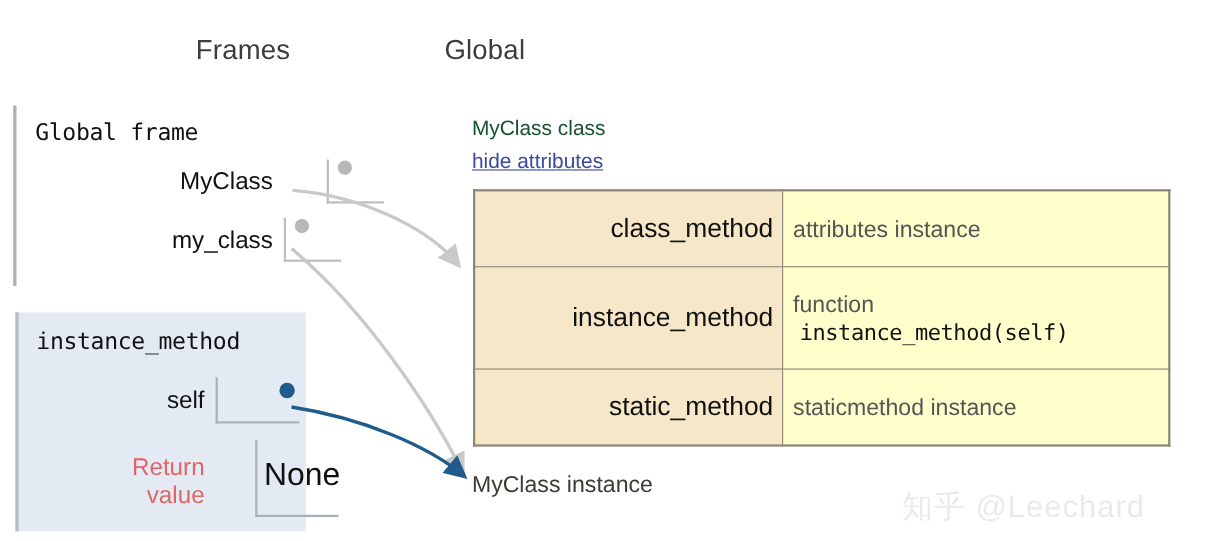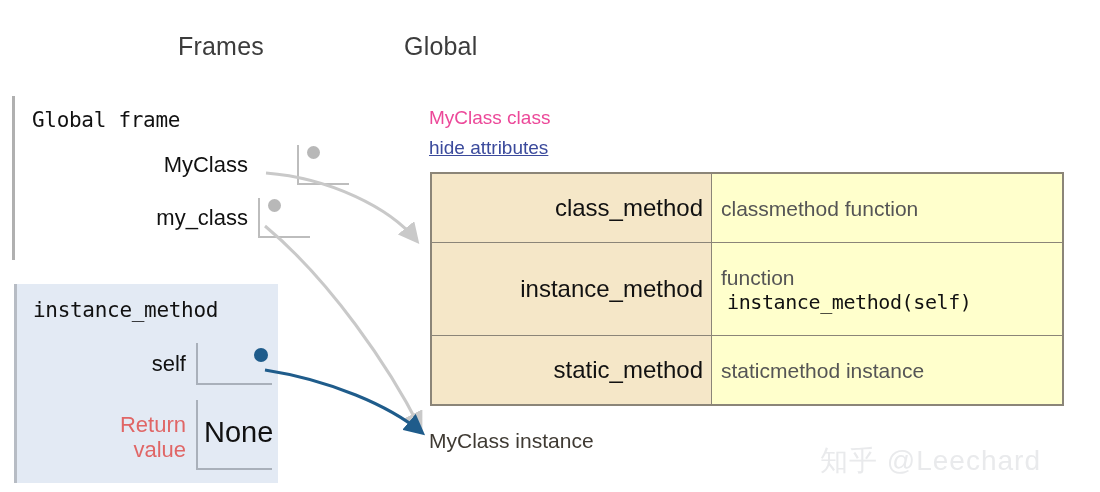--- a/index.html
+++ b/index.html
@@ -148,42 +148,42 @@
   .if-slot .value-text {
     font-family: "Liberation Sans", sans-serif;
     font-size: 29px;
     color: #111111;
     padding-left: 6px;
     line-height: 40px;
     white-space: nowrap;
   }
   #if-row-self { left: 96px; top: 325px; }
   #if-row-self .if-label { width: 90px; line-height: 38px; }
-  #if-row-retval { left: 66px; top: 382px; }
+  #if-row-retval { left: 66px; top: 382px; gap: 36px; }
   #if-row-retval .if-label { width: 120px; padding-top: 4px; }
   #if-row-retval .if-slot { height: 70px; }
   #if-row-retval .value-text { line-height: 64px; }
   .ptr-dot-blue {
     position: absolute;
     width: 14px;
     height: 14px;
     border-radius: 50%;
     background: #1f5c8b;
     left: 56px;
     top: 5px;
   }
 
   
   #class-obj-label {
     position: absolute;
     left: 429px;
     top: 89px;
     font-family: "Liberation Sans", sans-serif;
     font-size: 19px;
-    color: #ec4899;
+    color: #14532d;
     white-space: nowrap;
   }
   #hide-attributes-link {
     position: absolute;
     left: 429px;
     top: 119px;
     font-family: "Liberation Sans", sans-serif;
     font-size: 19px;
     color: #3b4a9c;
     text-decoration: underline;
@@ -325,21 +325,21 @@
 
   <div id="class-obj-label">MyClass class</div>
 
   <div id="hide-attributes-link">hide attributes</div>
 
   <table id="class-table">
     <tbody>
       <tr class="short">
         <td class="attr-key">class_method</td>
         <td class="attr-val">
-          <span class="val-sans">classmethod function</span>
+          <span class="val-sans">attributes instance</span>
         </td>
       </tr>
       <tr class="tall">
         <td class="attr-key">instance_method</td>
         <td class="attr-val">
           <span class="val-sans">function</span>
           <span class="val-mono">instance_method(self)</span>
         </td>
       </tr>
       <tr class="short">

